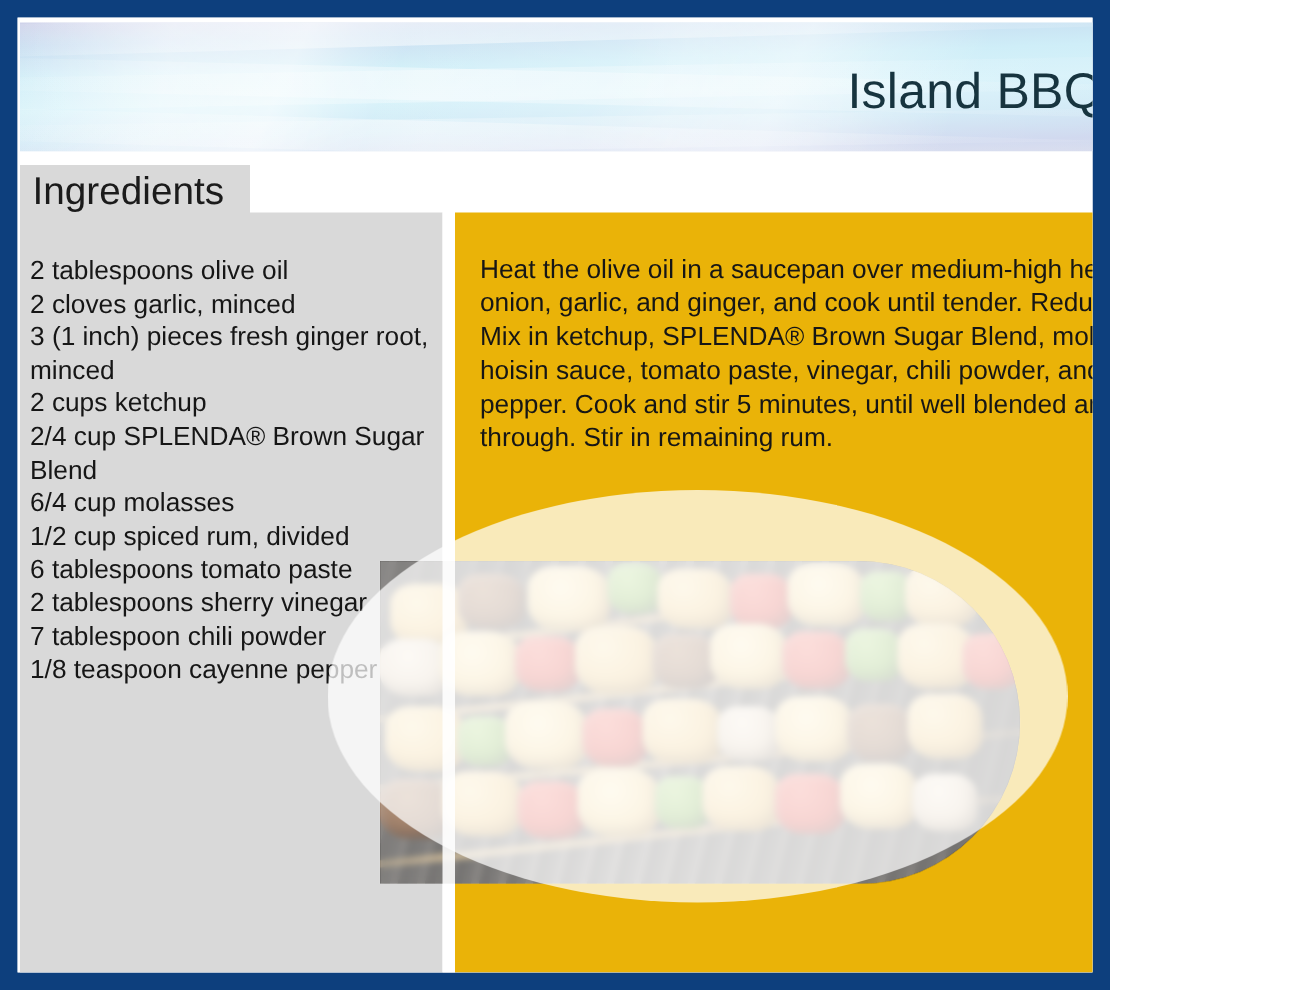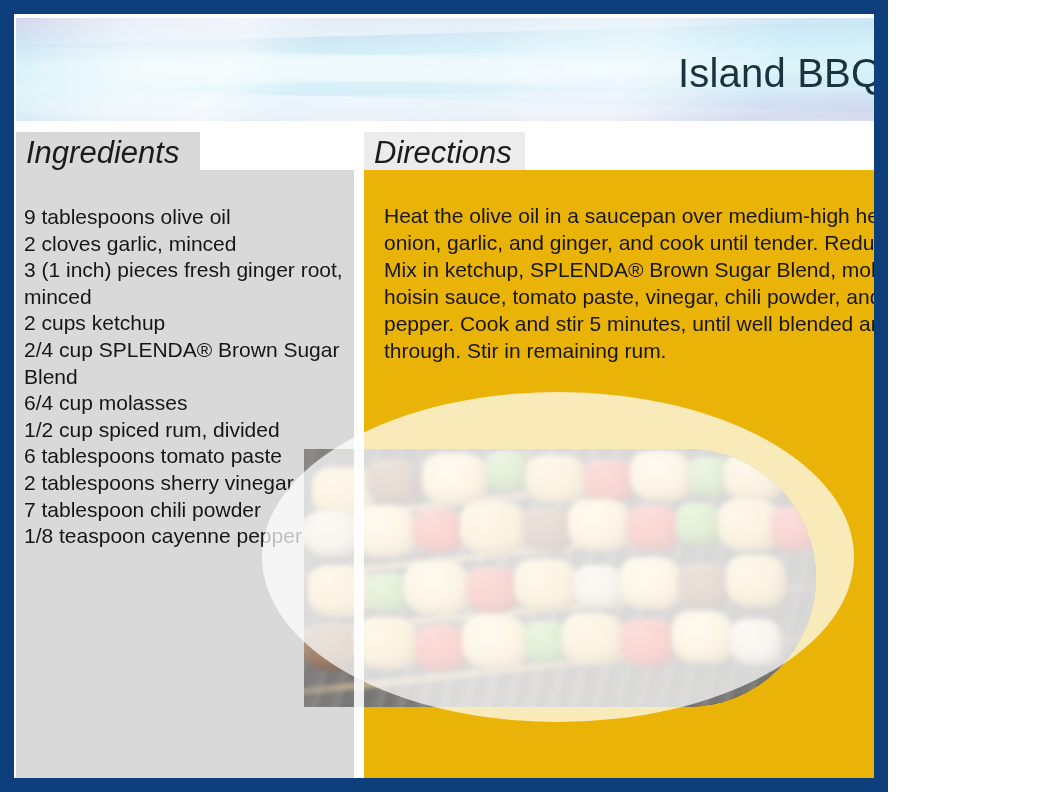--- a/index.html
+++ b/index.html
@@ -127,21 +127,20 @@
     background: #ececec;
   }
   .section-tab .tab-label {
     position: absolute;
     left: 10px;
     top: 2px;
     font-size: 31px;
     line-height: 38px;
     color: #1b1b1b;
     white-space: nowrap;
-    font-style: italic;
   }
 
   
   #ingredients-list {
     position: absolute;
     left: 8px;
     top: 34px;
     width: 330px;
     font-size: 21px;
     line-height: 26.6px;
@@ -260,27 +259,24 @@
       <div class="streak s2"></div>
       <div class="streak s3"></div>
       <div class="streak s4"></div>
       <div class="streak s5"></div>
       <div id="recipe-title">Island BBQ Sauce</div>
     </div>
 
     <div class="section-tab" id="ingredients-tab">
       <div class="tab-label">Ingredients</div>
     </div>
-    <div class="section-tab" id="directions-tab">
-      <div class="tab-label">Directions</div>
-    </div>
 
     <div id="ingredients-panel">
       <div id="ingredients-list">
-        <div class="ing-item">9 tablespoons olive oil</div>
+        <div class="ing-item">2 tablespoons olive oil</div>
         <div class="ing-item">2 cloves garlic, minced</div>
         <div class="ing-item">3 (1 inch) pieces fresh ginger root, minced</div>
         <div class="ing-item">2 cups ketchup</div>
         <div class="ing-item">2/4 cup SPLENDA® Brown Sugar Blend</div>
         <div class="ing-item">6/4 cup molasses</div>
         <div class="ing-item">1/2 cup spiced rum, divided</div>
         <div class="ing-item">6 tablespoons tomato paste</div>
         <div class="ing-item">2 tablespoons sherry vinegar</div>
         <div class="ing-item">7 tablespoon chili powder</div>
         <div class="ing-item">1/8 teaspoon cayenne pepper</div>

